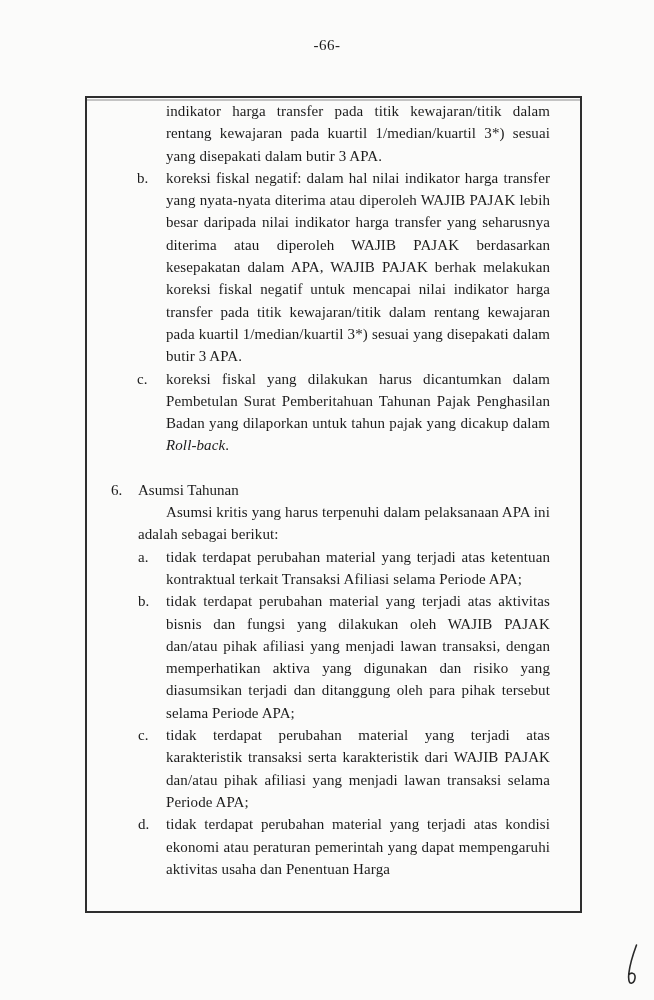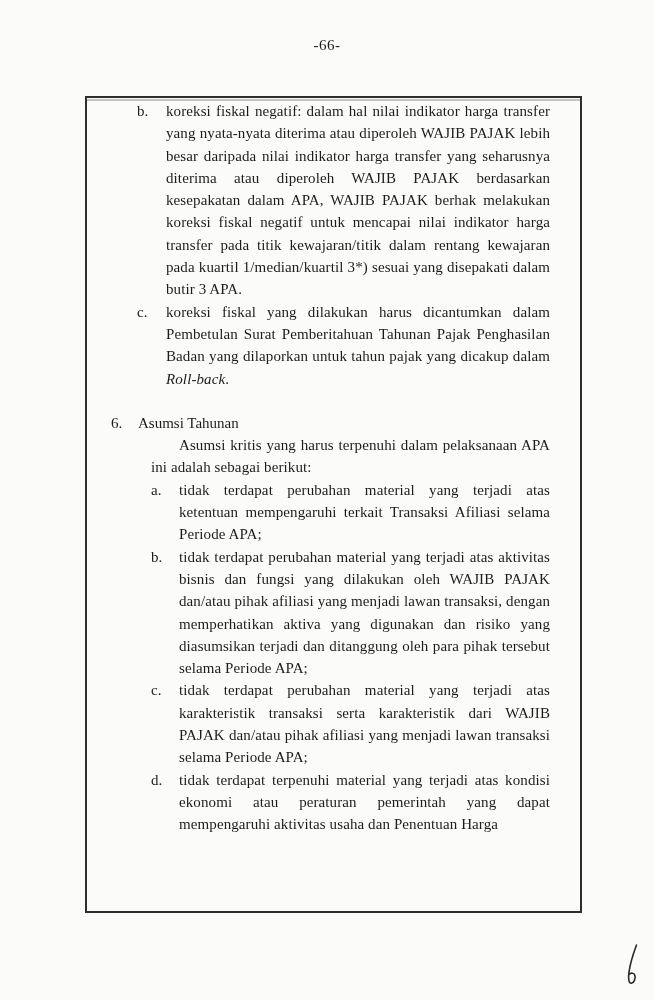--- a/index.html
+++ b/index.html
@@ -69,21 +69,21 @@
   .section6 {
     margin-top: 22px;
   }
   .sec-header {
     display: flex;
   }
   .sec-number {
     flex: 0 0 27px;
   }
   .sec-body {
-    margin-left: 40px;
+    margin-left: 27px;
   }
   .sec-intro {
     text-indent: 28px;
   }
   .sec-list .sub-item {
     display: flex;
     margin-left: 0;
   }
   .sec-list .sub-label {
     flex: 0 0 28px;
@@ -105,20 +105,21 @@
   }
   i { }
 </style>
 </head>
 <body>
 
 <div class="page-number">-66-</div>
 
 <div class="content-box">
 
+  <div class="hang-block justified">indikator harga transfer pada titik kewajaran/titik dalam rentang kewajaran pada kuartil 1/median/kuartil 3*) sesuai yang disepakati dalam butir 3 APA.</div>
 
   <div class="sub-list">
     <div class="sub-item">
       <span class="sub-label">b.</span>
       <span class="sub-text justified">koreksi fiskal negatif: dalam hal nilai indikator harga transfer yang nyata-nyata diterima atau diperoleh WAJIB PAJAK lebih besar daripada nilai indikator harga transfer yang seharusnya diterima atau diperoleh WAJIB PAJAK berdasarkan kesepakatan dalam APA, WAJIB PAJAK berhak melakukan koreksi fiskal negatif untuk mencapai nilai indikator harga transfer pada titik kewajaran/titik dalam rentang kewajaran pada kuartil 1/median/kuartil 3*) sesuai yang disepakati dalam butir 3 APA.</span>
     </div>
     <div class="sub-item">
       <span class="sub-label">c.</span>
       <span class="sub-text justified">
         <span>koreksi fiskal yang dilakukan harus dicantumkan dalam Pembetulan Surat Pemberitahuan Tahunan Pajak Penghasilan Badan yang dilaporkan untuk tahun pajak yang dicakup dalam </span><i>Roll-back</i><span>.</span>
@@ -129,33 +130,33 @@
   <div class="section6">
     <div class="sec-header">
       <span class="sec-number">6.</span>
       <span class="sec-title">Asumsi Tahunan</span>
     </div>
     <div class="sec-body">
       <div class="sec-intro justified">Asumsi kritis yang harus terpenuhi dalam pelaksanaan APA ini adalah sebagai berikut:</div>
       <div class="sec-list">
         <div class="sub-item">
           <span class="sub-label">a.</span>
-          <span class="sub-text justified">tidak terdapat perubahan material yang terjadi atas ketentuan mempengaruhi terkait Transaksi Afiliasi selama Periode APA;</span>
+          <span class="sub-text justified">tidak terdapat perubahan material yang terjadi atas ketentuan kontraktual terkait Transaksi Afiliasi selama Periode APA;</span>
         </div>
         <div class="sub-item">
           <span class="sub-label">b.</span>
           <span class="sub-text justified">tidak terdapat perubahan material yang terjadi atas aktivitas bisnis dan fungsi yang dilakukan oleh WAJIB PAJAK dan/atau pihak afiliasi yang menjadi lawan transaksi, dengan memperhatikan aktiva yang digunakan dan risiko yang diasumsikan terjadi dan ditanggung oleh para pihak tersebut selama Periode APA;</span>
         </div>
         <div class="sub-item">
           <span class="sub-label">c.</span>
           <span class="sub-text justified">tidak terdapat perubahan material yang terjadi atas karakteristik transaksi serta karakteristik dari WAJIB PAJAK dan/atau pihak afiliasi yang menjadi lawan transaksi selama Periode APA;</span>
         </div>
         <div class="sub-item">
           <span class="sub-label">d.</span>
-          <span class="sub-text justified">tidak terdapat terpenuhi material yang terjadi atas kondisi ekonomi atau peraturan pemerintah yang dapat mempengaruhi aktivitas usaha dan Penentuan Harga</span>
+          <span class="sub-text justified">tidak terdapat perubahan material yang terjadi atas kondisi ekonomi atau peraturan pemerintah yang dapat mempengaruhi aktivitas usaha dan Penentuan Harga</span>
         </div>
       </div>
     </div>
   </div>
 </div>
 
 <div class="handwritten-mark">
   <svg viewBox="0 0 26 46" xmlns="http://www.w3.org/2000/svg">
     <path d="M16.5 2 C 13.5 10, 9.8 22, 8.8 30.5 C 8.2 35.5, 8.8 40.5, 11.4 40.2 C 14 39.8, 15.6 36, 15 32.8 C 14.4 29.8, 11 29.2, 8.8 31.8" fill="none" stroke="#2a2a2a" stroke-width="1.6" stroke-linecap="round"></path>
   </svg>

